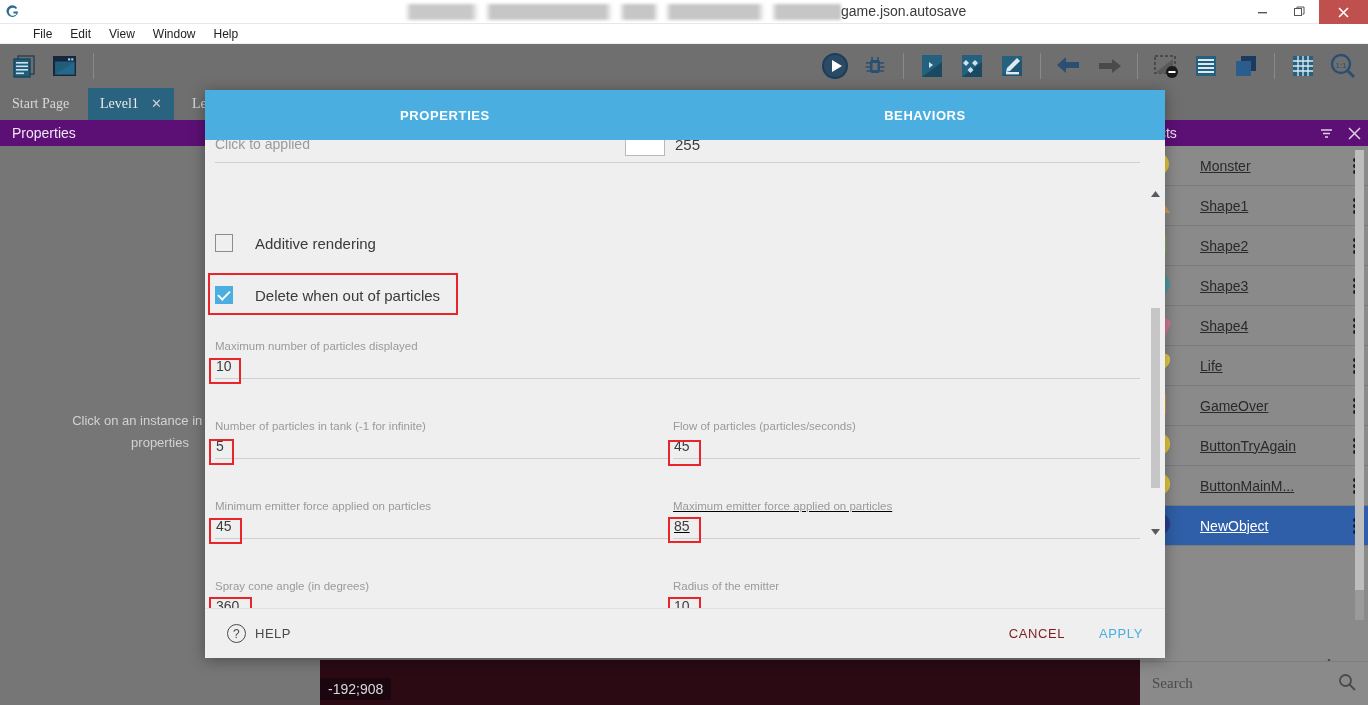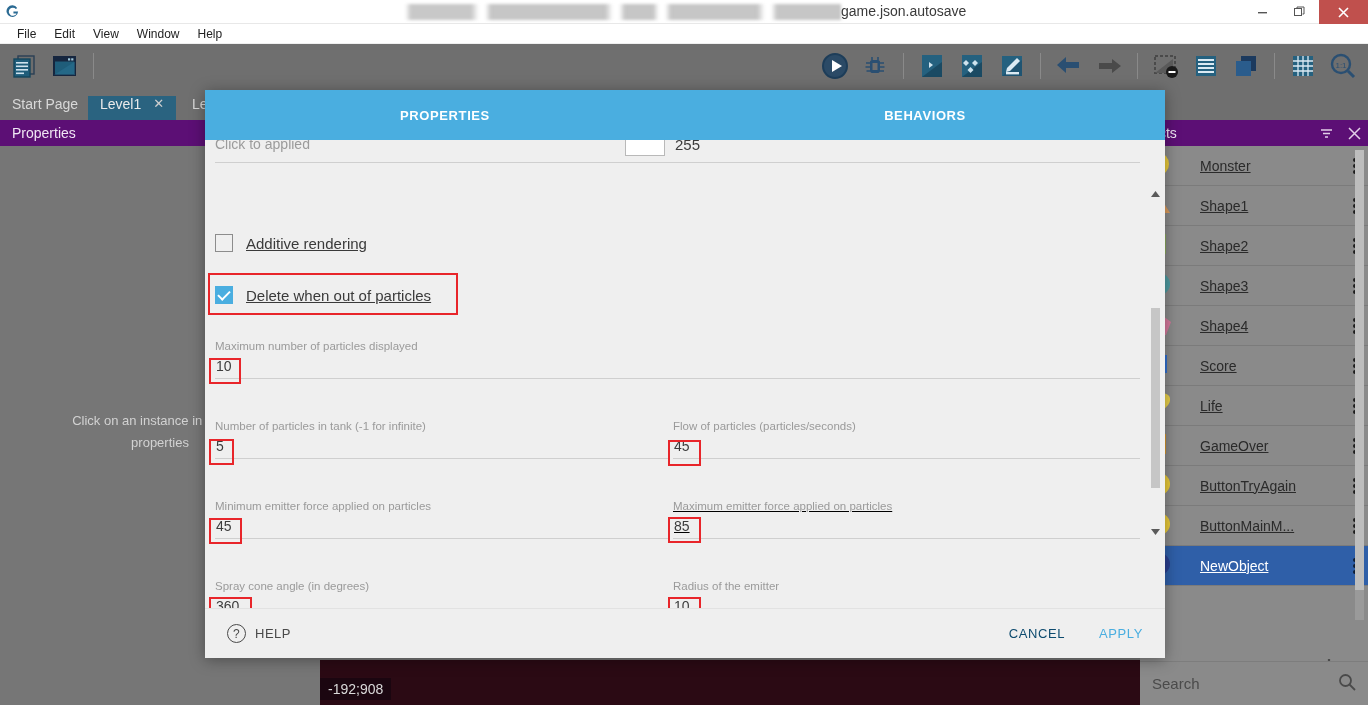--- a/index.html
+++ b/index.html
@@ -36,43 +36,43 @@
     font-size: 14px; color: #3a3a3a;
   }
   .wincontrols { position: absolute; right: 0; top: 0; height: 24px; display: flex; }
   .wc { width: 38px; height: 24px; display: flex; align-items: center; justify-content: center;
         color: #555; font-size: 12px; }
   .wc.close { background: #c0504d; color: #fff; width: 49px; }
 
   
   .menubar {
     position: absolute; left: 0; top: 24px; width: 1368px; height: 20px;
-    background: #ffffff; display: flex; align-items: center; padding-left: 8px;
+    background: #ffffff; display: flex; align-items: center; padding-left: 24px;
     font-size: 12px; color: #222; border-bottom: 1px solid #efefef;
   }
   .menubar span { padding: 0 9px; }
 
   
   .toolbar {
     position: absolute; left: 0; top: 44px; width: 1368px; height: 44px;
     background: #6f6f6f;
   }
   .tb-left { position: absolute; left: 8px; top: 4px; display: flex; align-items: center; gap: 6px; }
   .tb-right { position: absolute; right: 8px; top: 4px; display: flex; align-items: center; gap: 6px; }
   .tbicon { width: 34px; height: 36px; display: flex; align-items: center; justify-content: center; }
   .tbsep { width: 1px; height: 26px; background: #8a8a8a; margin: 0 5px; }
 
   
   .tabbar {
     position: absolute; left: 0; top: 88px; width: 1368px; height: 32px;
     background: #6f6f6f;
   }
   .tab {
-    position: absolute; top: 8px; height: 32px; display: flex; align-items: flex-start;
-    padding: 0 12px; font-size: 14px; color: #d8d8d8;
+    position: absolute; top: 0; height: 32px; display: flex; align-items: center;
+    padding: 0 12px; font-size: 14px; color: #d8d8d8; font-family: Liberation Serif, serif;
   }
   .tab.active { background: #2a6380; color: #eaeaea; }
   .tab .x { margin-left: 12px; color: #cfcfcf; font-size: 13px; }
 
   
   .leftpanel {
     position: absolute; left: 0; top: 120px; width: 320px; height: 540px;
     background: #767676;
   }
   .panel-head {
@@ -130,21 +130,21 @@
   .addrow {
     height: 42px; display: flex; align-items: center; padding: 0 6px 0 12px;
     color: #4a4a4a; font-size: 14px; background: #8a8a8a;
   }
   .addrow .lbl { flex: 1; color: #4f4f4f; }
   .searchrow {
     position: absolute; left: 0; bottom: 0; width: 228px; height: 44px;
     background: #8a8a8a; display: flex; align-items: center; padding: 0 12px;
     border-top: 1px solid #7d7d7d;
   }
-  .searchrow .sp { flex: 1; font-size: 15px; color: #4a4a4a; }
+  .searchrow .sp { flex: 1; font-size: 15px; color: #4a4a4a; font-family: Liberation Serif, serif; }
   .rp-scroll {
     position: absolute; right: 4px; top: 30px; width: 9px; height: 470px; background: #9a9a9a;
   }
   .rp-scroll .thumbbar { position: absolute; left: 0; top: 0; width: 9px; height: 440px; background: #bdbdbd; }
 
   
   .dialog {
     position: absolute; left: 205px; top: 90px; width: 960px; height: 568px;
     background: #efefef; box-shadow: 0 2px 14px rgba(0,0,0,0.35);
   }
@@ -171,21 +171,21 @@
   .chkrow { position: absolute; display: flex; align-items: center; }
   .chkbox {
     width: 18px; height: 18px; border: 1px solid #8c8c8c; background: #efefef;
     display: flex; align-items: center; justify-content: center; flex: 0 0 18px;
   }
   .chkbox.on { background: #4aaee0; border-color: #4aaee0; }
   .chkbox.on::after {
     content: ""; width: 10px; height: 5px; border-left: 2px solid #fff; border-bottom: 2px solid #fff;
     transform: rotate(-45deg) translate(1px,-1px);
   }
-  .chklabel { margin-left: 13px; font-size: 15px; color: #3a3a3a; text-decoration: underline; }
+  .chklabel { margin-left: 22px; font-size: 15px; color: #3a3a3a; }
 
   .field { position: absolute; }
   .field .flabel { font-size: 11.5px; color: #9a9a9a; }
   .field .fval { font-size: 14px; color: #3c3c3c; margin-top: 6px; padding-left: 1px; }
   .field .fline { height: 1px; background: #cfcfcf; margin-top: 4px; }
 
   
   .anno { position: absolute; border: 2px solid #e8252a; pointer-events: none; }
 
   .dlg-scroll { position: absolute; right: 2px; top: 0; width: 15px; height: 468px; background: #efefef; }
@@ -198,21 +198,21 @@
   .dlg-foot {
     height: 50px; background: #efefef; display: flex; align-items: center; padding: 0 22px;
     border-top: 1px solid #e2e2e2;
   }
   .helpbtn { display: flex; align-items: center; gap: 9px; font-size: 13px; color: #4a4a4a; letter-spacing: .5px; }
   .qmark {
     width: 19px; height: 19px; border: 1.6px solid #4a4a4a; border-radius: 50%;
     display: flex; align-items: center; justify-content: center; font-size: 12px; color: #4a4a4a;
   }
   .dlg-foot .spacer { flex: 1; }
-  .footbtn { font-size: 13px; letter-spacing: .6px; color: #0c4a6e; margin-left: 34px; }
+  .footbtn { font-size: 13px; letter-spacing: .6px; color: #7f1d1d; margin-left: 34px; }
   .footbtn.apply { color: #4aaee0; }
 </style>
 </head>
 <body>
 
 <div id="app">
 
   <div class="titlebar">
     <div class="app-logo">
       <svg width="15" height="15" viewBox="0 0 16 16">
@@ -474,33 +474,20 @@
             </svg></span>
           <span class="objname">Shape4</span>
           <span class="kebab">
             <i></i>
             <i></i>
             <i></i>
           </span>
         </div>
         <div class="objrow">
           <span class="thumb"><svg width="30" height="26" viewBox="0 0 30 26">
-              <rect x="7" y="4" width="16" height="18" fill="#2f6fd0"></rect>
-              <rect x="9" y="6" width="12" height="14" fill="#fff"></rect>
-              <text x="15" y="16" font-size="9" text-anchor="middle" fill="#2f6fd0" font-family="Liberation Sans">A</text>
-            </svg></span>
-          <span class="objname">Score</span>
-          <span class="kebab">
-            <i></i>
-            <i></i>
-            <i></i>
-          </span>
-        </div>
-        <div class="objrow">
-          <span class="thumb"><svg width="30" height="26" viewBox="0 0 30 26">
               <path d="M15 22S4 15 4 9.5A5 5 0 0 1 15 7a5 5 0 0 1 11 2.5C26 15 15 22 15 22z" fill="#e8cf4a"></path>
             </svg></span>
           <span class="objname">Life</span>
           <span class="kebab">
             <i></i>
             <i></i>
             <i></i>
           </span>
         </div>
         <div class="objrow">

